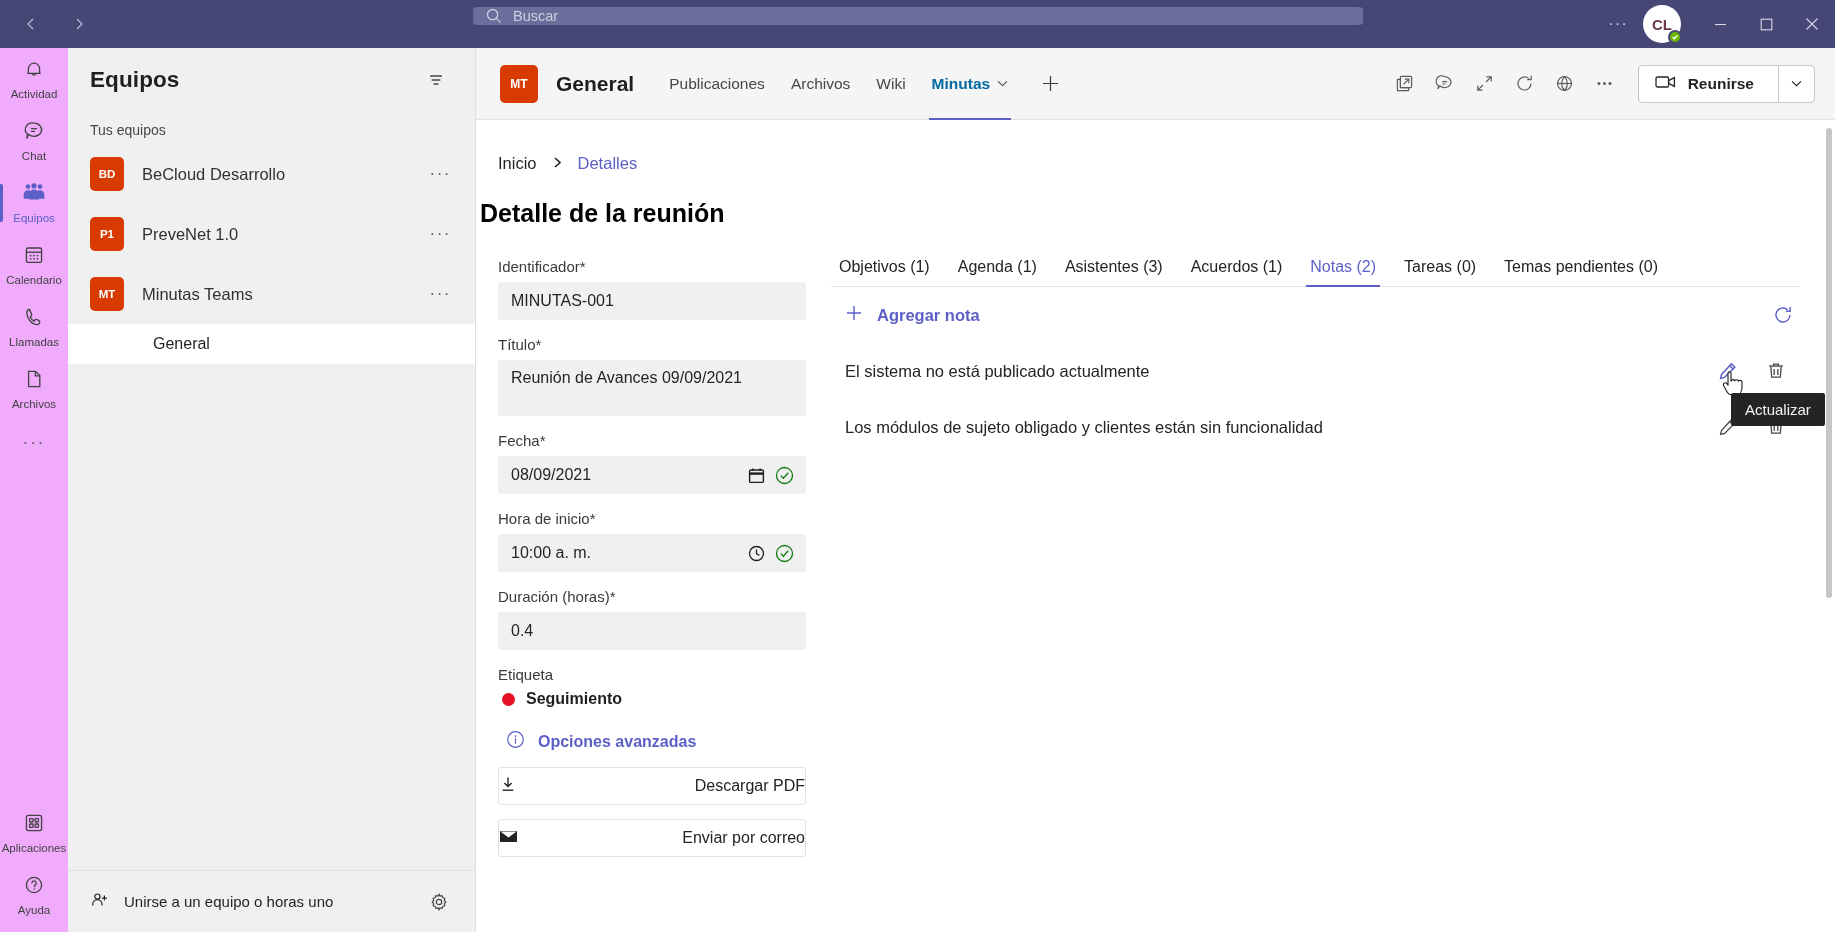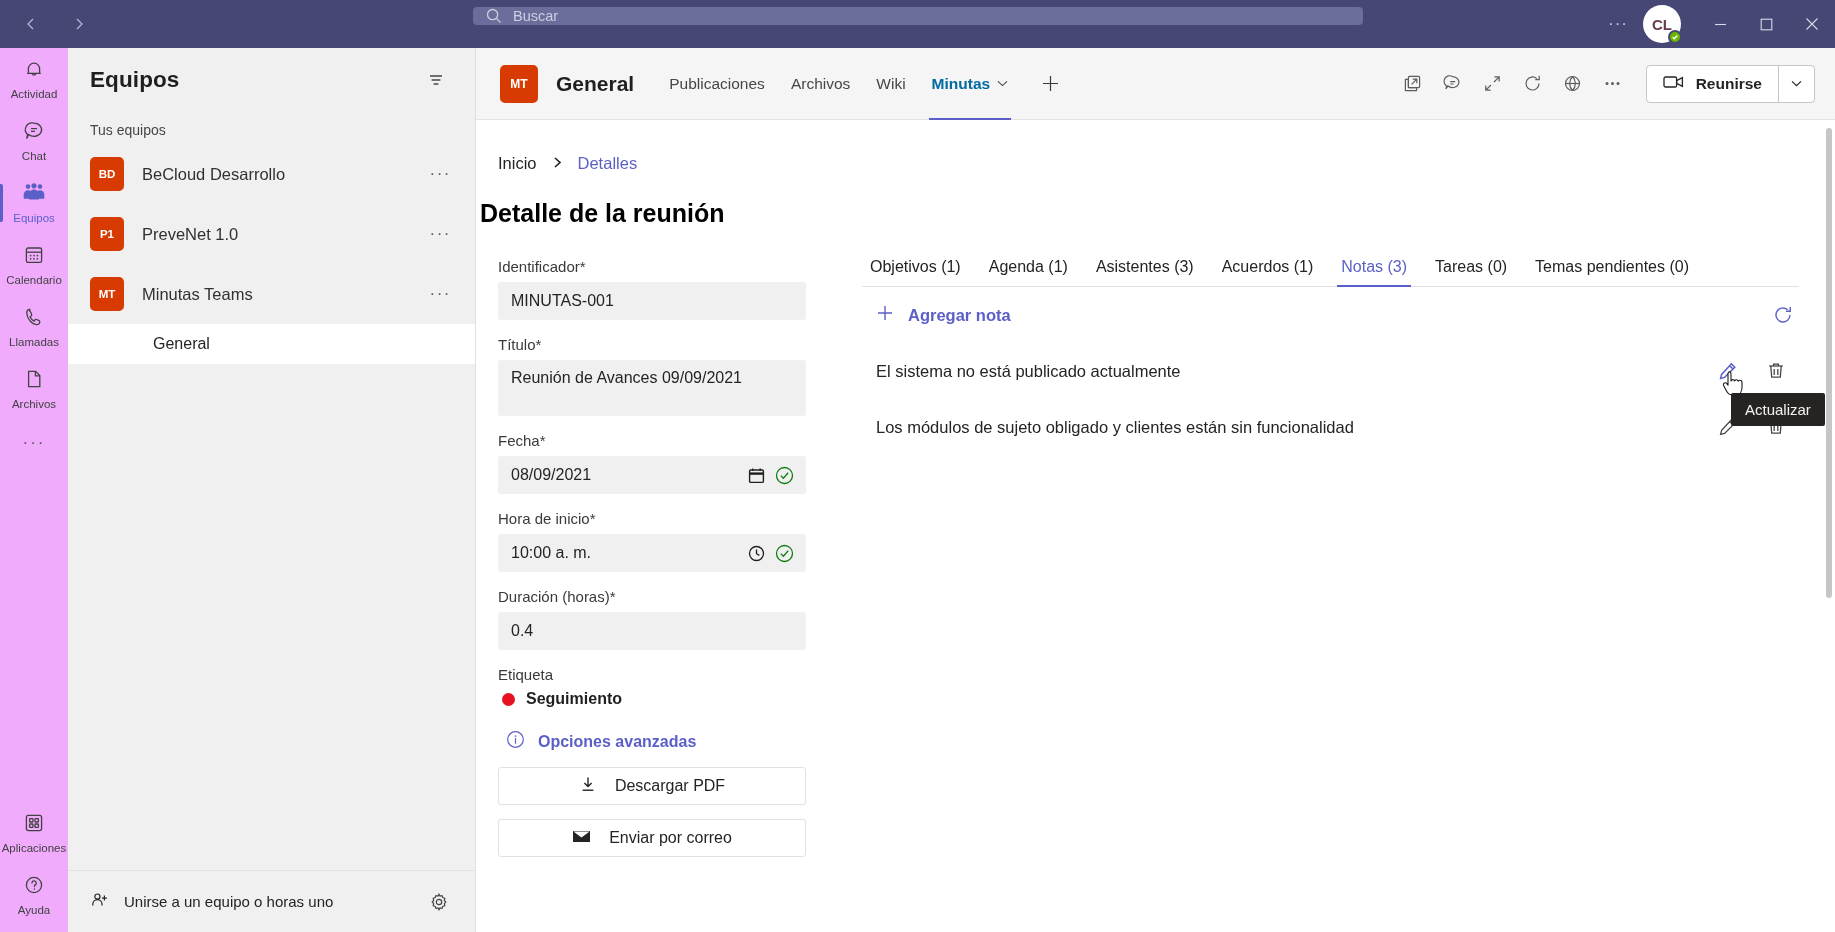--- a/index.html
+++ b/index.html
@@ -142,58 +142,58 @@
     width: 38px; height: 38px; margin-left: 10px; display: flex; align-items: center;
     justify-content: center; cursor: pointer; color: #3b3a39; font-size: 23px; border-radius: 3px;
   }
   .chan-right { margin-left: auto; display: flex; align-items: center; gap: 2px; }
   .hicon {
     width: 38px; height: 38px; display: flex; align-items: center; justify-content: center;
     color: #5c5c5c; cursor: pointer; border-radius: 3px;
   }
   .meet-btn {
     margin-left: 12px; height: 38px; display: flex; align-items: center;
-    border: 1px solid #c8c6c4; border-radius: 4px; background: #fff; overflow: hidden;
+    border: 1px solid #c8c6c4; border-radius: 4px; background: #fff; overflow: hidden; gap: 8px;
   }
   .meet-main {
     display: flex; align-items: center; gap: 12px; padding: 0 16px; height: 100%;
     cursor: pointer; font-size: 15.5px; font-weight: 600; color: #252423;
   }
   .meet-caret {
     width: 36px; height: 100%; display: flex; align-items: center; justify-content: center;
     border-left: 1px solid #c8c6c4; cursor: pointer; color: #252423; font-size: 11px;
   }
 
   
   .body-scroll { position: relative; width: 1359px; height: 812px; overflow: hidden; }
   .breadcrumb { display: flex; align-items: center; gap: 14px; padding: 34px 0 0 22px; font-size: 16.5px; }
   .bc-home { color: #252423; cursor: pointer; }
   .bc-sep { color: #201f1e; font-size: 15px; }
   .bc-cur { color: #5b5fc7; cursor: pointer; }
   .page-title { font-size: 25px; font-weight: bold; color: #000000; padding: 26px 0 0 4px; }
 
-  .cols { display: flex; padding: 30px 0 0 22px; gap: 31px; }
+  .cols { display: flex; padding: 30px 0 0 22px; }
   .form-col { width: 308px; flex: none; }
   .f-label { font-size: 15px; color: #3b3a39; margin-bottom: 7px; }
   .f-input {
     background: #f0f0f0; border-radius: 3px; height: 38px; display: flex; align-items: center;
     padding: 0 12px 0 13px; font-size: 16px; color: #252423; margin-bottom: 16px; cursor: text;
   }
   .f-input.tall { height: 56px; align-items: flex-start; padding-top: 9px; }
   .f-grow { flex: 1; }
   .f-ok { color: #107c10; display: flex; align-items: center; margin-left: 10px; }
   .f-ico { color: #201f1e; display: flex; align-items: center; }
   .tag-row { display: flex; align-items: center; gap: 11px; margin: 6px 0 22px 4px; }
   .tag-dot { width: 13px; height: 13px; border-radius: 50%; background: #e81123; }
   .tag-name { font-size: 16px; font-weight: bold; color: #201f1e; }
   .adv-row { display: flex; align-items: center; gap: 13px; margin: 8px 0 14px 8px; cursor: pointer; }
   .adv-text { color: #5b5fc7; font-size: 16px; font-weight: 600; }
   .act-btn {
     height: 38px; border: 1px solid #e1e1e1; border-radius: 3px; background: #fff;
-    display: flex; align-items: center; justify-content: center; gap: 18px;
+    display: flex; align-items: center; justify-content: space-between; gap: 18px;
     font-size: 16px; color: #252423; margin-bottom: 14px; cursor: pointer;
   }
 
   
   .panel-col { flex: 1; padding-left: 25px; padding-right: 36px; position: relative; }
   .ptabs { display: flex; align-items: flex-end; border-bottom: 1px solid #e1e1e1; }
   .ptab {
     padding: 0 14px 10px 14px; font-size: 16px; color: #252423; cursor: pointer; position: relative;
   }
   .ptab:first-child { padding-left: 8px; }
@@ -647,21 +647,21 @@
           <div class="ptab">
             <span>Agenda (1)</span>
           </div>
           <div class="ptab">
             <span>Asistentes (3)</span>
           </div>
           <div class="ptab">
             <span>Acuerdos (1)</span>
           </div>
           <div class="ptab active">
-            <span>Notas (3)</span>
+            <span>Notas (2)</span>
           </div>
           <div class="ptab">
             <span>Tareas (0)</span>
           </div>
           <div class="ptab">
             <span>Temas pendientes (0)</span>
           </div>
         </div>
 
         <div class="panel-bar">

